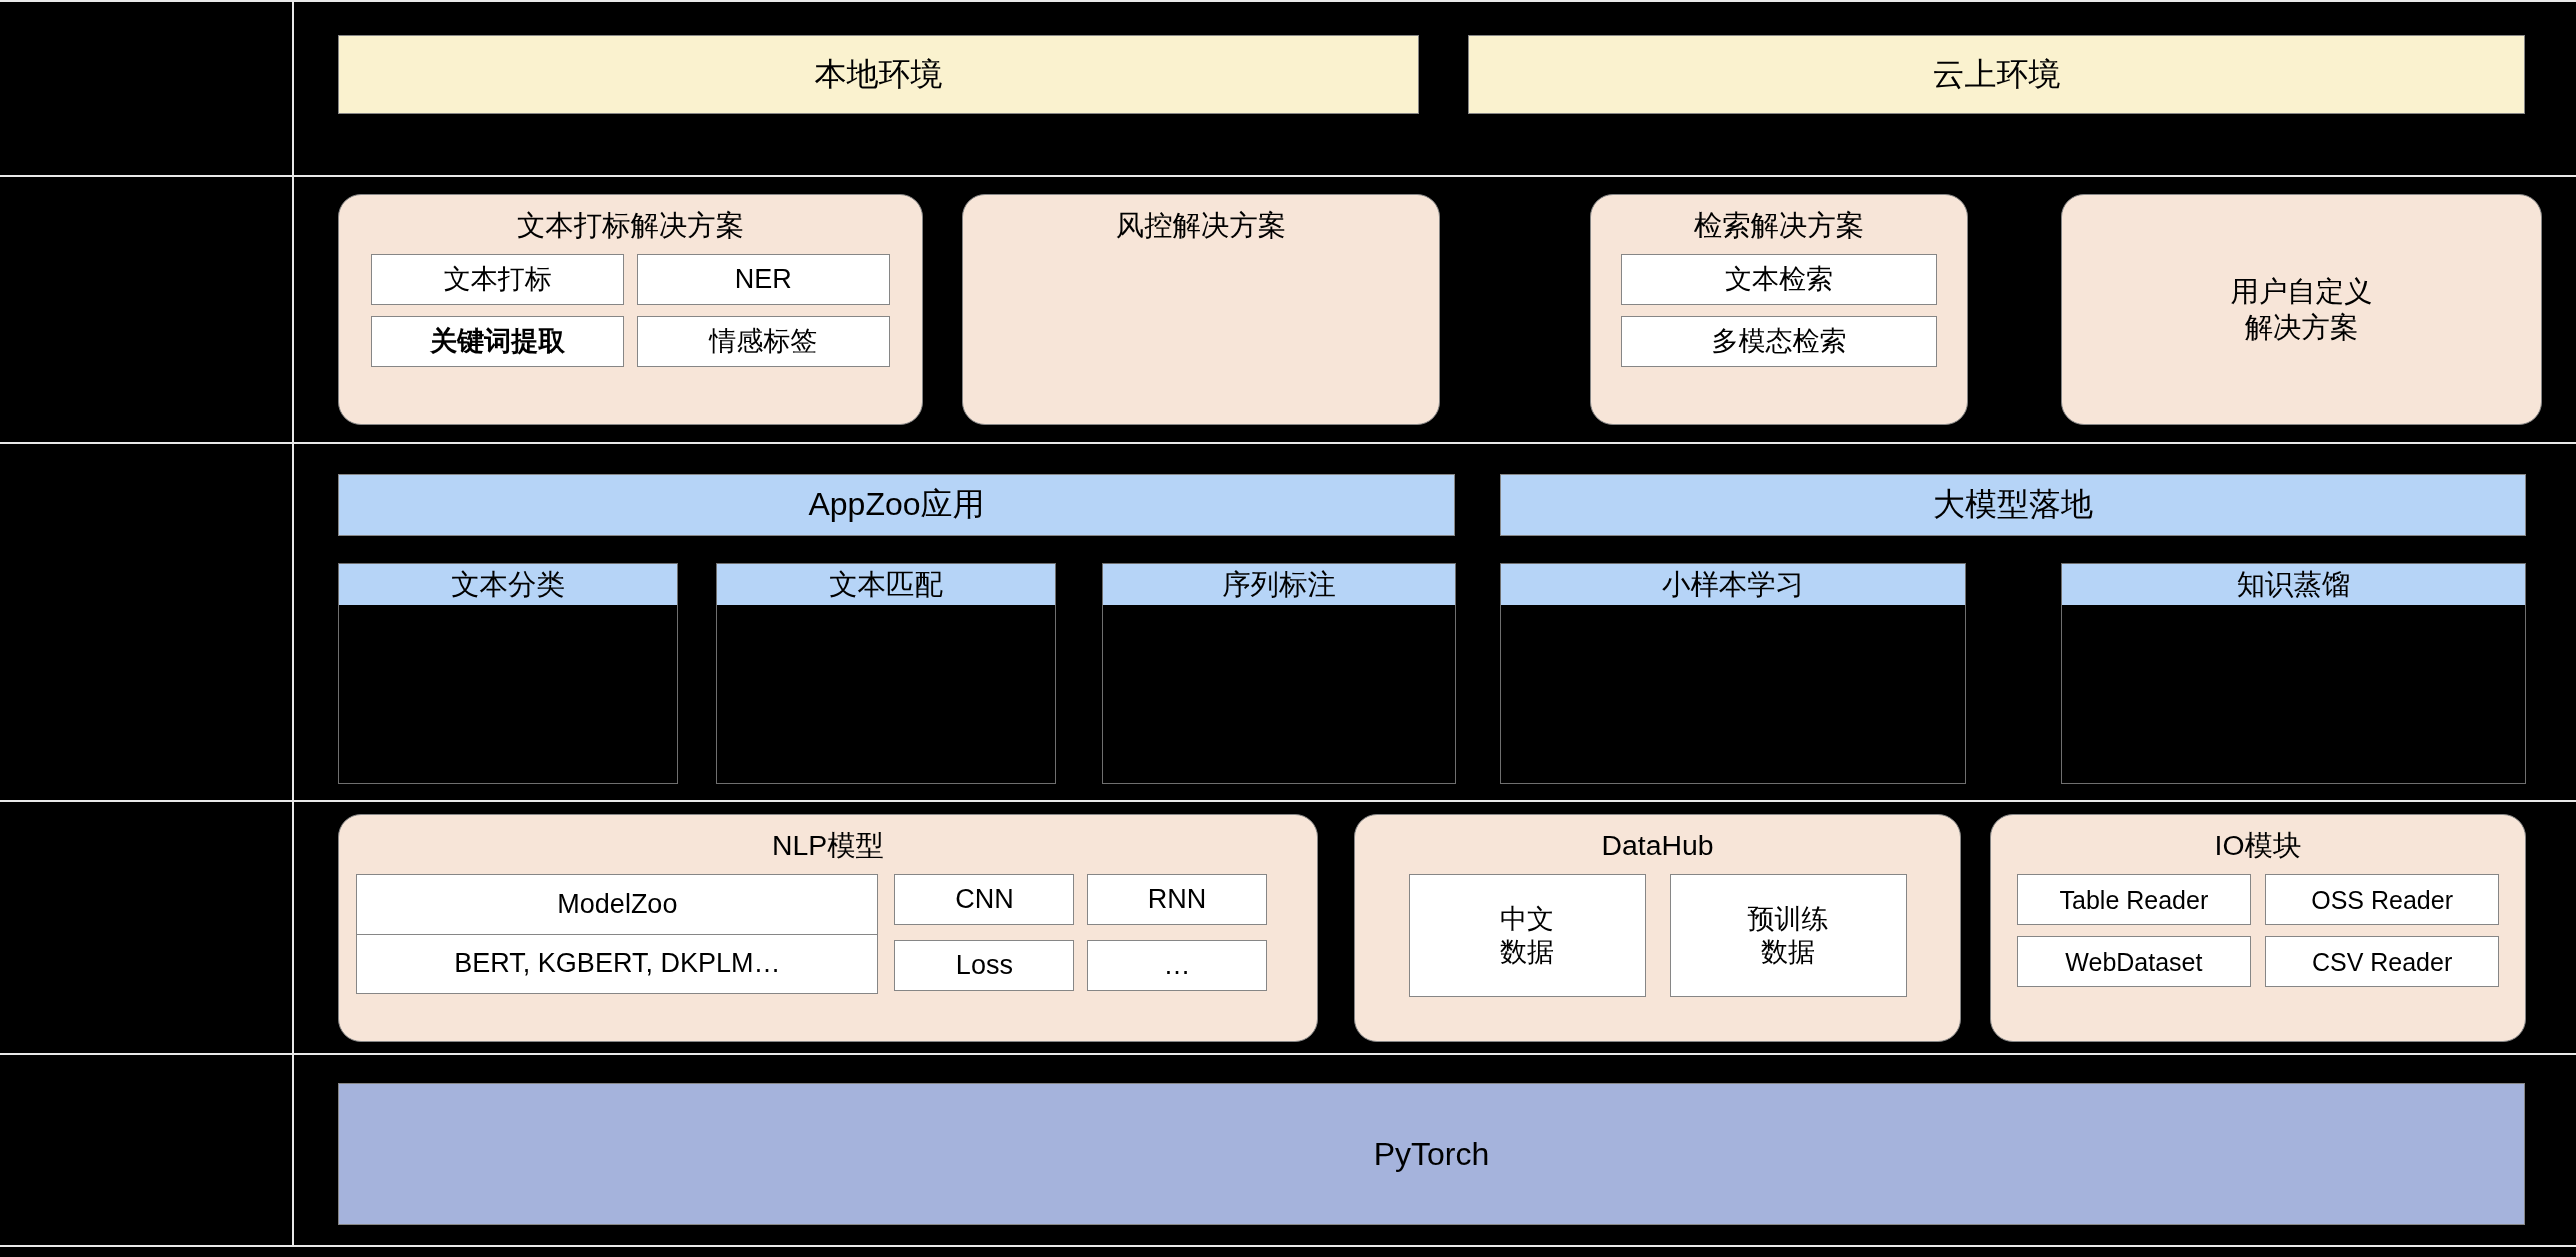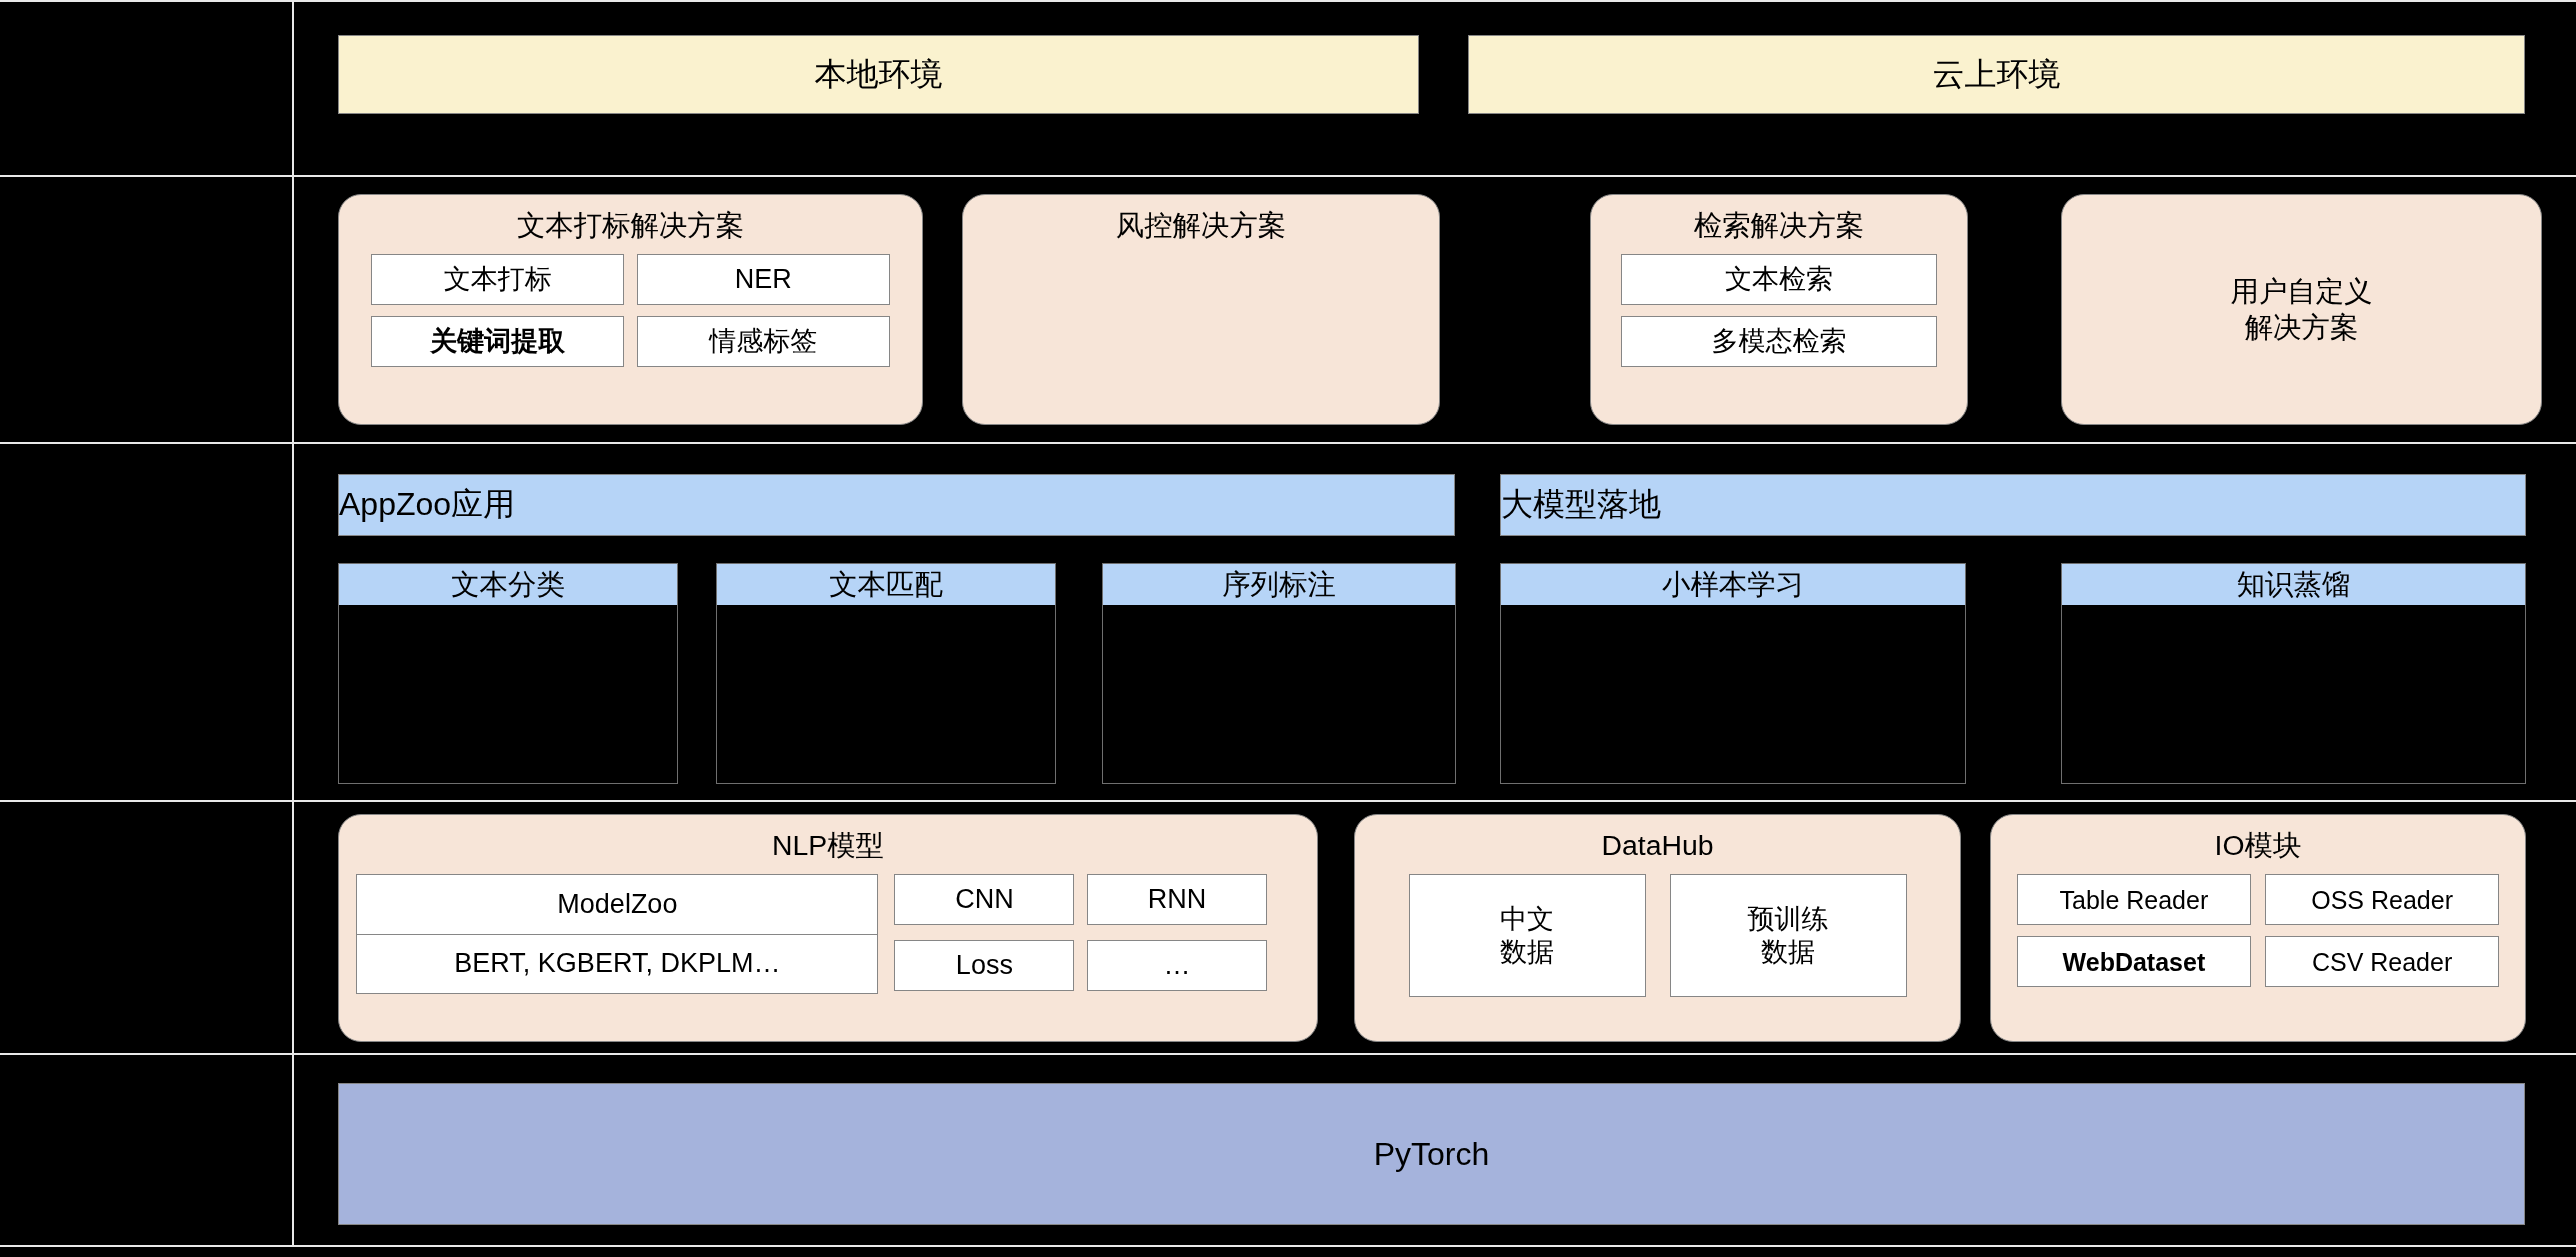--- a/index.html
+++ b/index.html
@@ -92,20 +92,21 @@
   }
 
   
   .app-bar {
     position: absolute;
     box-sizing: border-box;
     background: #b6d4f7;
     border: 1.6px solid #868686;
     display: flex;
     align-items: center;
+    justify-content: center;
     font-size: 32px;
   }
   .app-card {
     position: absolute;
     box-sizing: border-box;
     background: transparent;
     border: 1.6px solid #6f6f6f;
     display: flex;
     flex-direction: column;
     align-items: stretch;
@@ -258,21 +259,21 @@
         <span>数据</span>
       </div>
     </div>
   </div>
 
   <div class="block sol-box" style="left:1990px; top:814px; width:536px; height:228px;">
     <div class="sol-title">IO模块</div>
     <div class="sol-grid" style="gap:11px 14.2px; padding:0 14.2px 14.2px 14.2px;">
       <div class="leaf" style="width:234px; height:51px; font-size:25px;">Table Reader</div>
       <div class="leaf" style="width:234px; height:51px; font-size:25px;">OSS Reader</div>
-      <div class="leaf" style="width:234px; height:51px; font-size:25px;font-weight:bold;">WebDataset</div>
+      <div class="leaf" style="width:234px; height:51px; font-size:25px;">WebDataset</div>
       <div class="leaf" style="width:234px; height:51px; font-size:25px;">CSV Reader</div>
     </div>
   </div>
 
   <div class="fw-bar" style="left:338px; top:1083px; width:2187px; height:142px;">
     <span>PyTorch</span>
   </div>
 
 </div>
 

